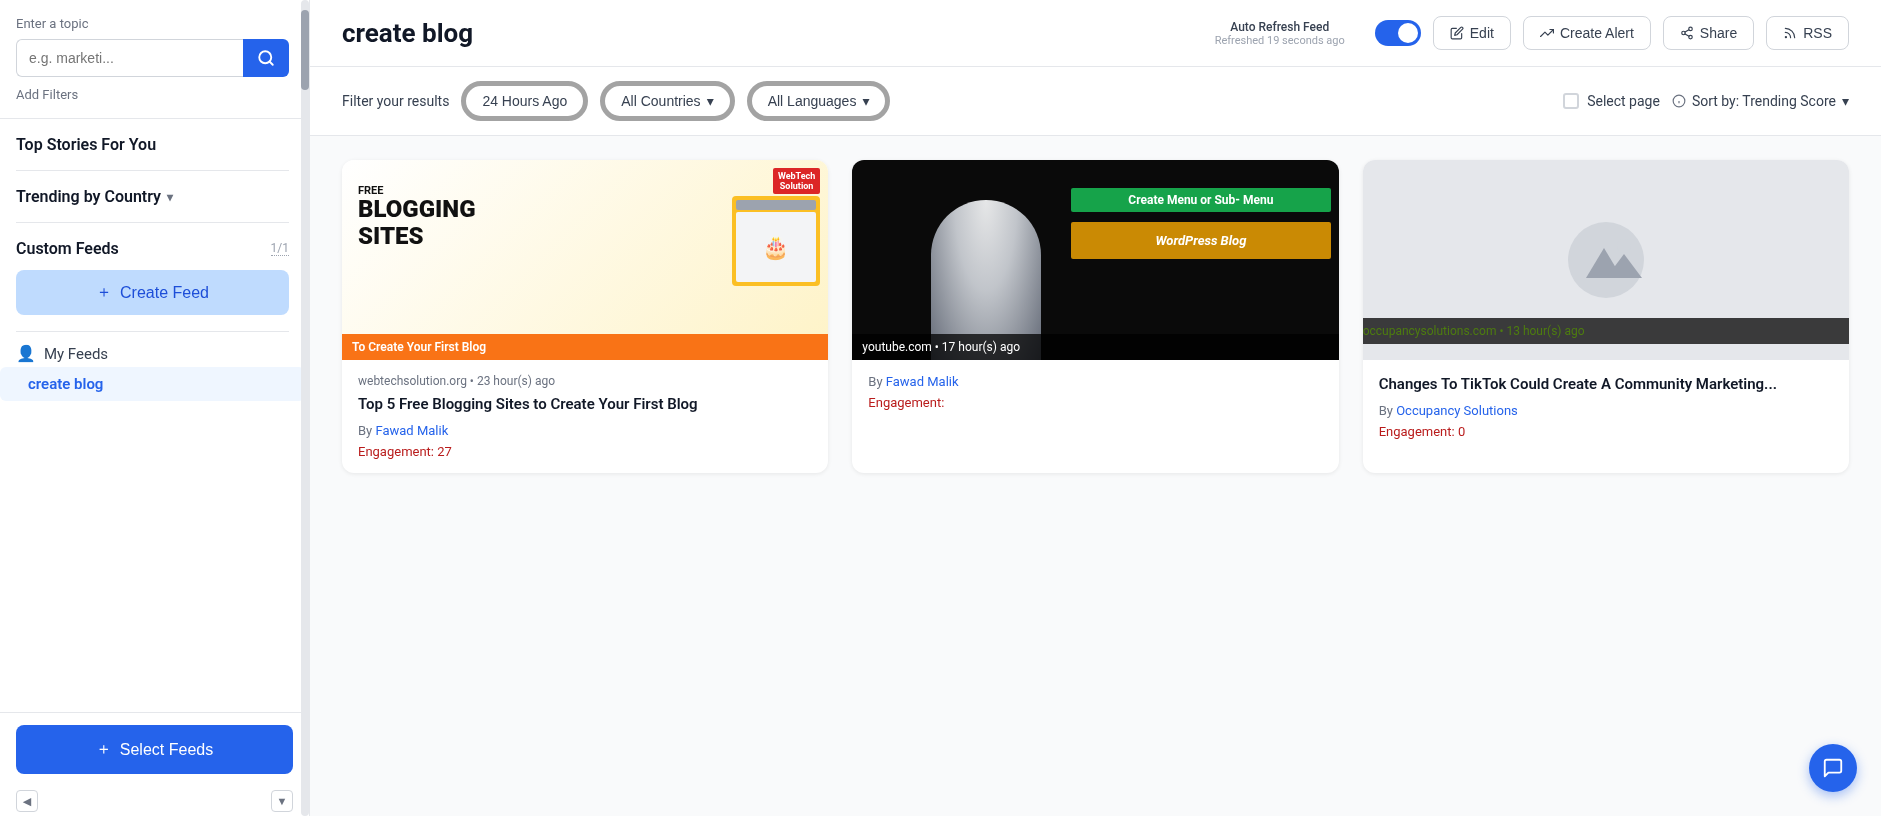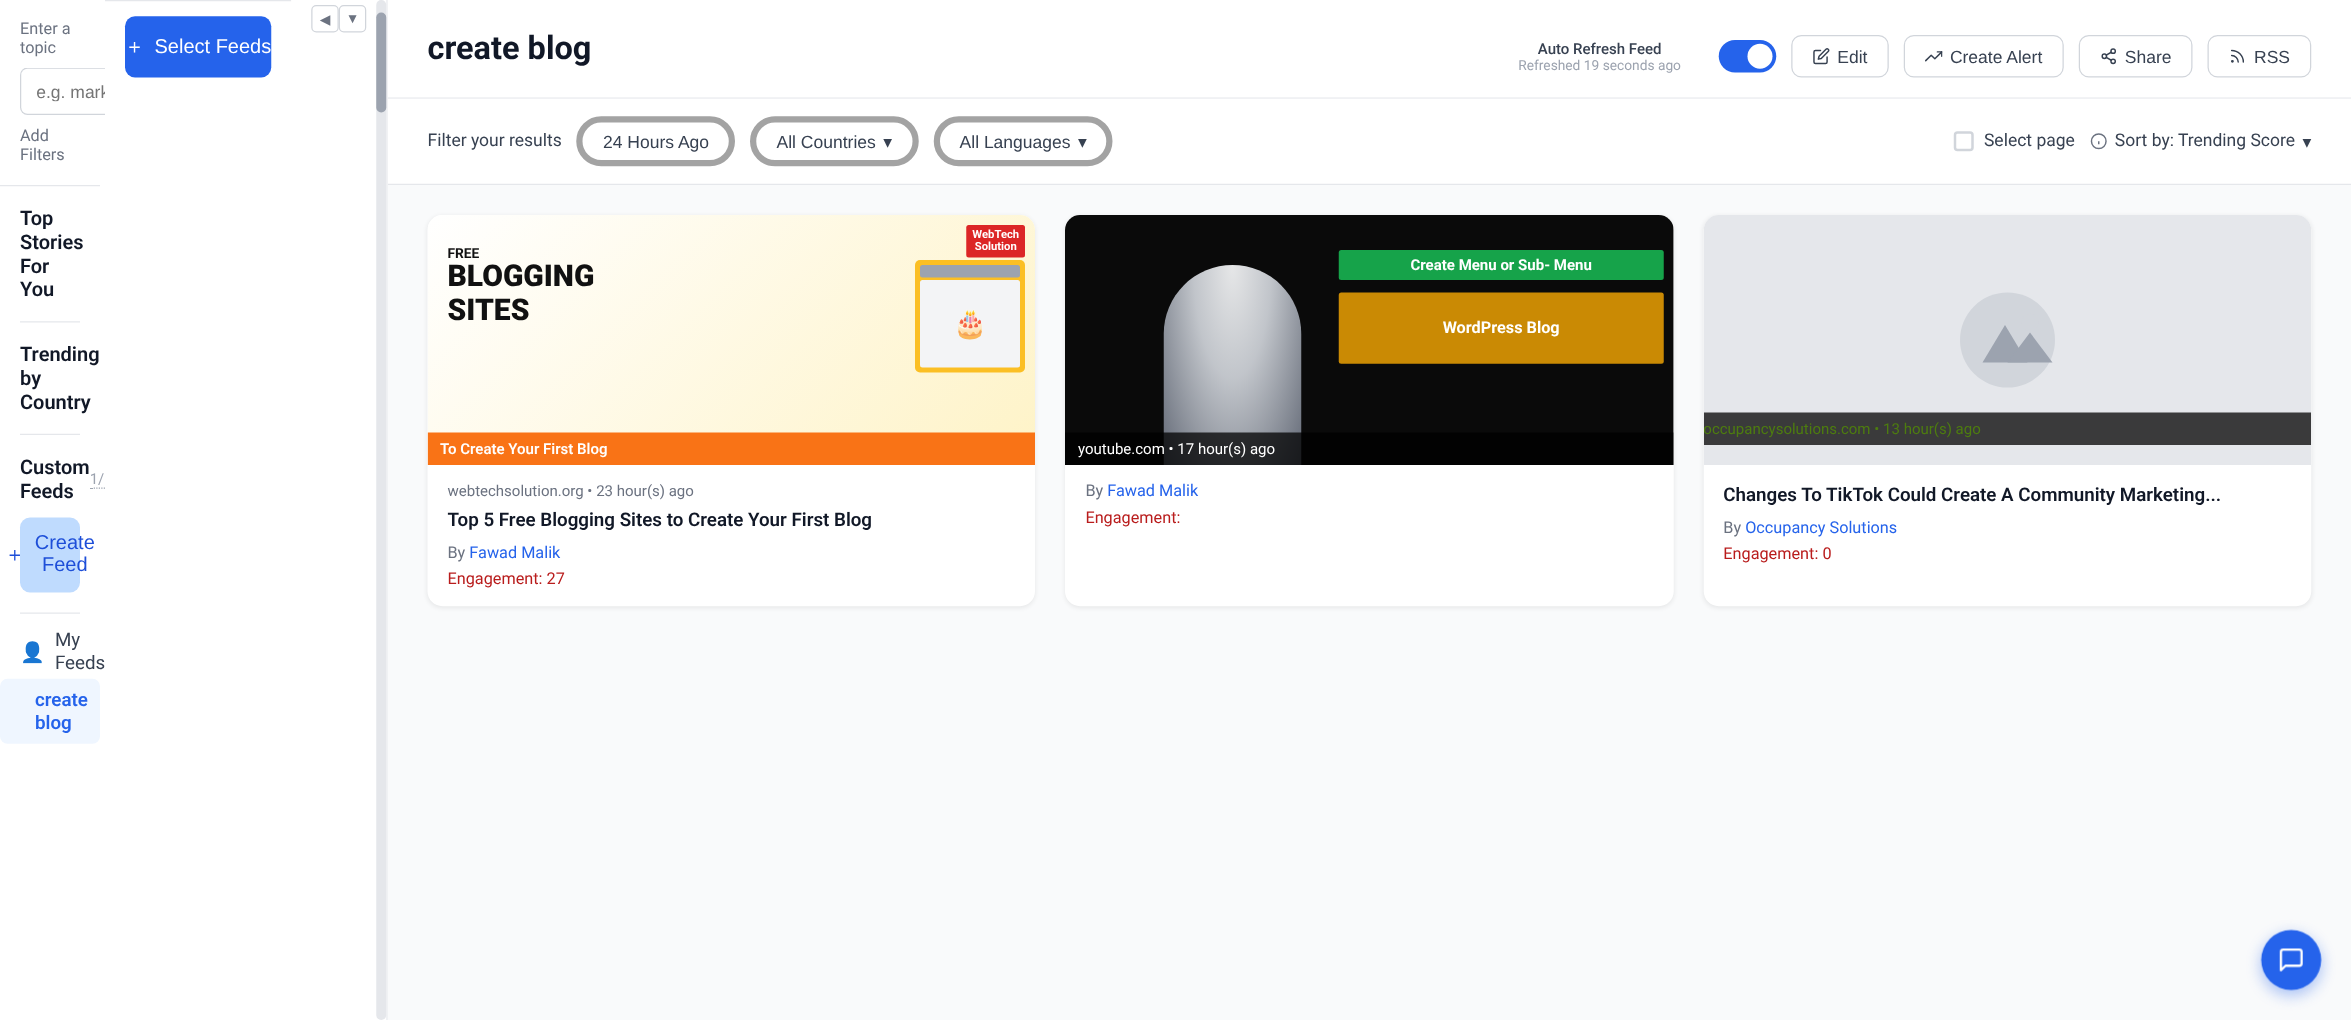--- a/index.html
+++ b/index.html
@@ -5,21 +5,21 @@
     * { box-sizing: border-box; margin: 0; padding: 0; }
     body { font-family: -apple-system, BlinkMacSystemFont, 'Segoe UI', Roboto, sans-serif; background: #f5f6f8; display: flex; height: 816px; overflow: hidden; }
 
     
     .sidebar {
       width: 310px;
       min-width: 310px;
       background: #fff;
       border-right: 1px solid #e5e7eb;
       display: flex;
-      flex-direction: row;
+      flex-direction: column;
       height: 100%;
       position: relative;
       overflow: hidden;
     }
     .sidebar-scrollbar {
       position: absolute;
       right: 0;
       top: 0;
       width: 8px;
       height: 100%;
@@ -196,21 +196,20 @@
     }
     .feed-title {
       font-size: 26px;
       font-weight: 700;
       color: #111827;
     }
     .header-right {
       display: flex;
       align-items: center;
       gap: 12px;
-      margin-top: 12px;
     }
     .auto-refresh-block {
       display: flex;
       flex-direction: column;
       align-items: center;
       margin-right: 8px;
     }
     .auto-refresh-label {
       font-size: 12px;
       color: #374151;
@@ -579,21 +578,21 @@
       </div>
 
       <div class="card">
         <div class="card-image">
           <div style="background:#0a0a0a; height:100%; position:relative; display:flex; align-items:center; justify-content:flex-end; overflow:hidden;">
 
             <div style="position:absolute; left:0; bottom:0; width:55%; height:100%; display:flex; align-items:flex-end; justify-content:center; overflow:hidden;">
               <div style="width:110px; height:160px; background: radial-gradient(ellipse at 50% 0%, #f9fafb 0%, #d1d5db 40%, #6b7280 100%); border-radius: 55px 55px 0 0; opacity:0.92;"></div>
             </div>
             <div style="position:absolute; top:28px; left:45%; right:8px; background:#16a34a; color:#fff; font-size:12px; font-weight:700; padding:5px 8px; border-radius:2px; text-align:center;">Create Menu or Sub- Menu</div>
-            <div style="position:absolute; top:62px; left:45%; right:8px; background:#ca8a04; color:#fff; font-size:13px; font-weight:700; padding:21px 8px; border-radius:2px; text-align:center;">WordPress Blog</div>
+            <div style="position:absolute; top:62px; left:45%; right:8px; background:#ca8a04; color:#fff; font-size:13px; font-weight:700; padding:11px 8px; border-radius:2px; text-align:center;font-style:italic;">WordPress Blog</div>
             <div style="position:absolute; bottom:0; left:0; right:0; background:rgba(0,0,0,0.75); color:#fff; font-size:12px; padding:6px 10px;">
               <span>youtube.com</span> • <span>17 hour(s) ago</span>
             </div>
           </div>
         </div>
         <div class="card-body">
           <div class="card-author">By <a href="#">Fawad Malik</a></div>
           <div class="card-engagement">
             <span>Engagement:</span>
           </div>

